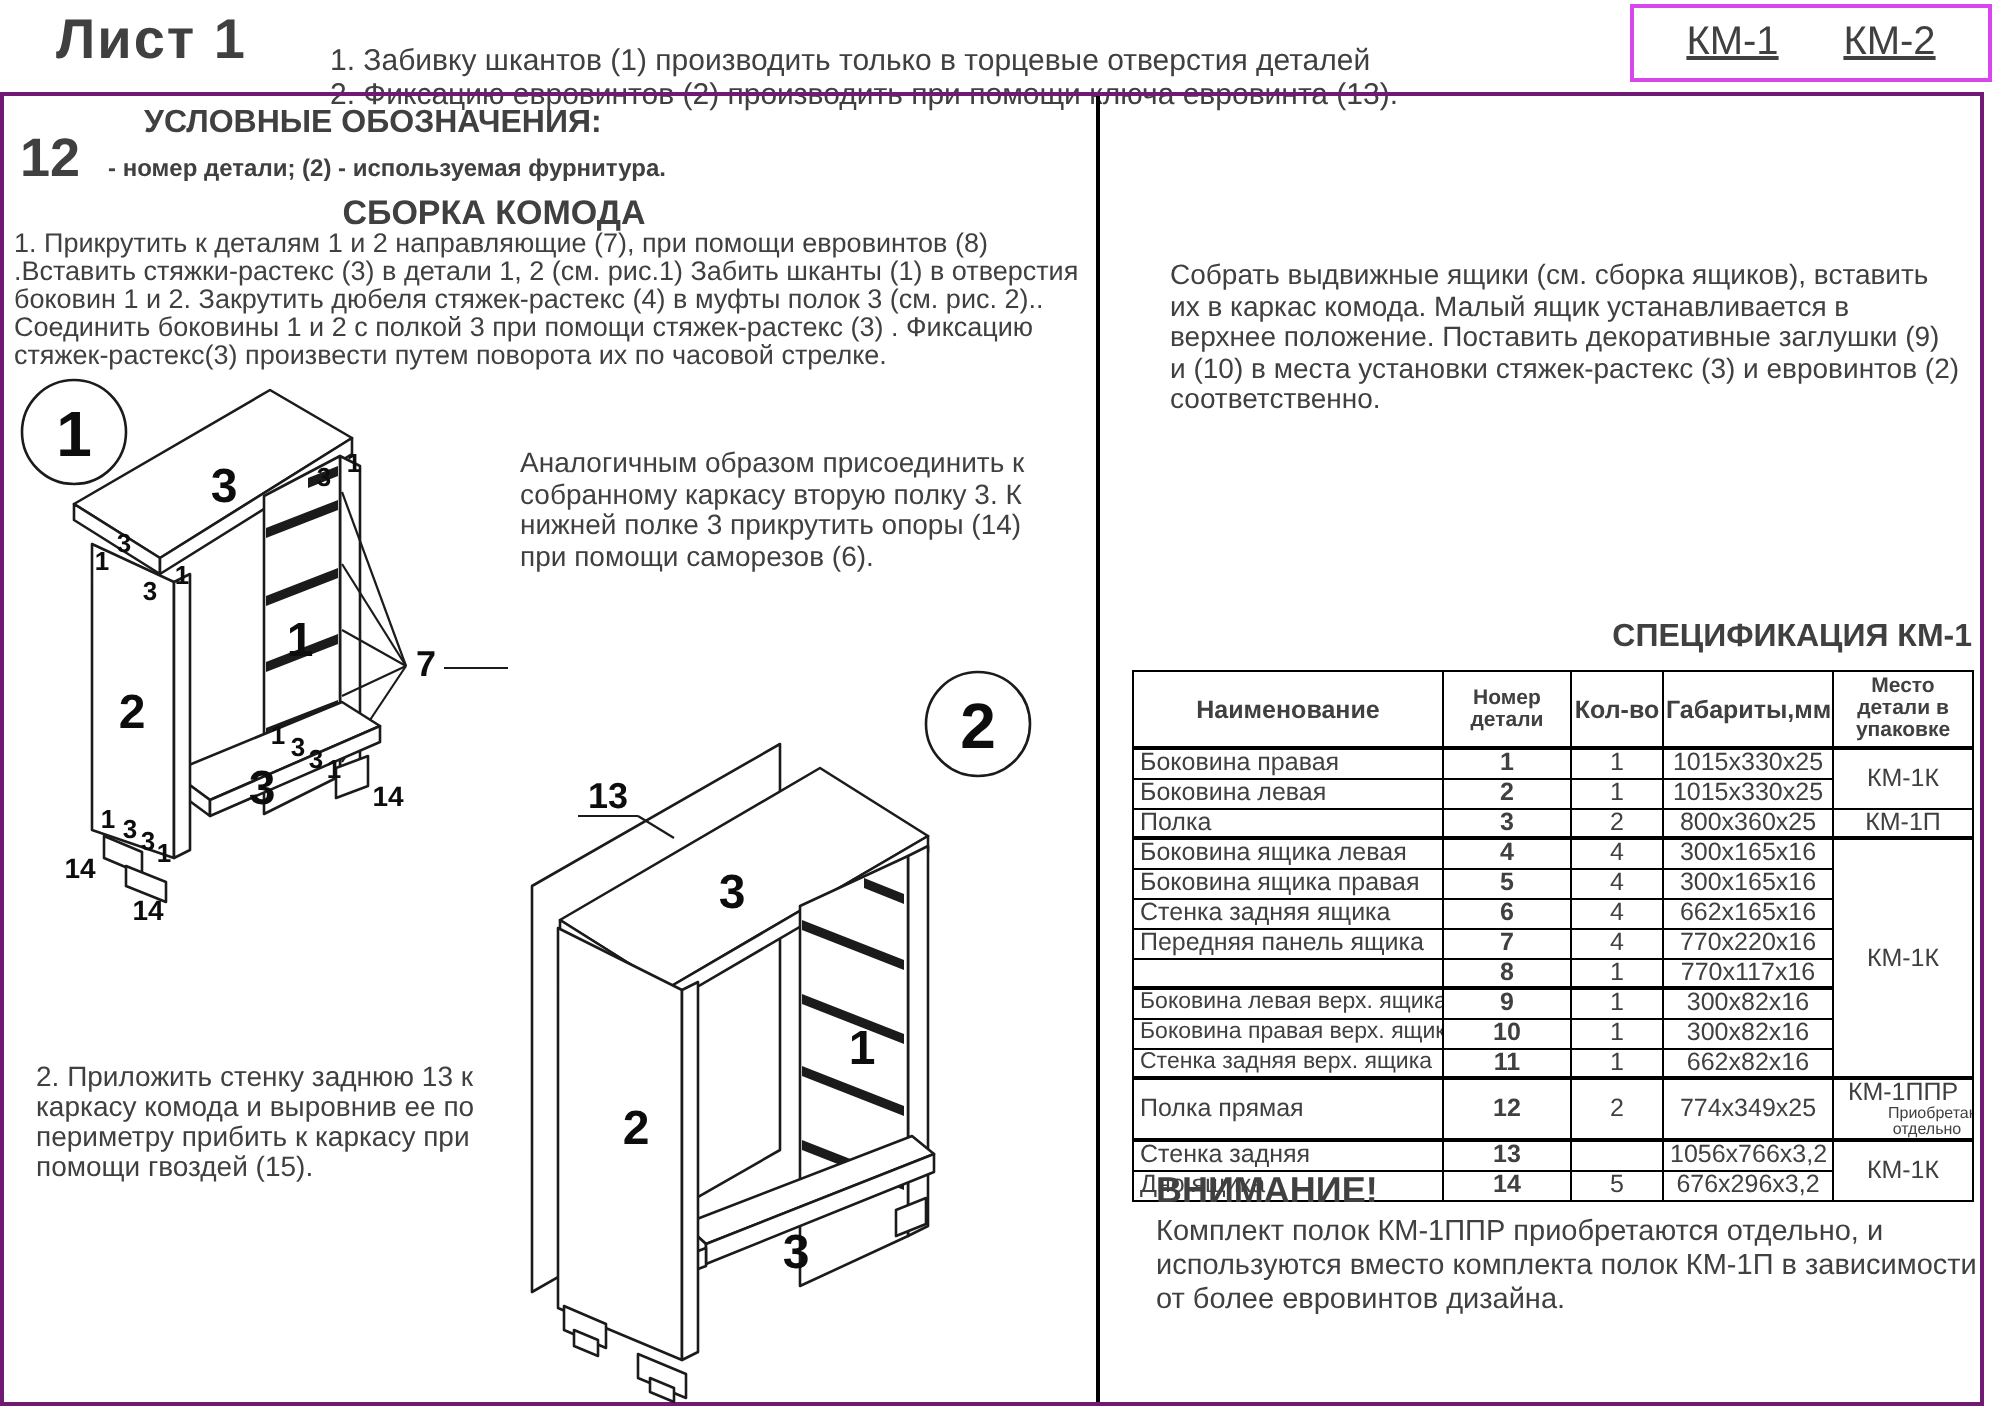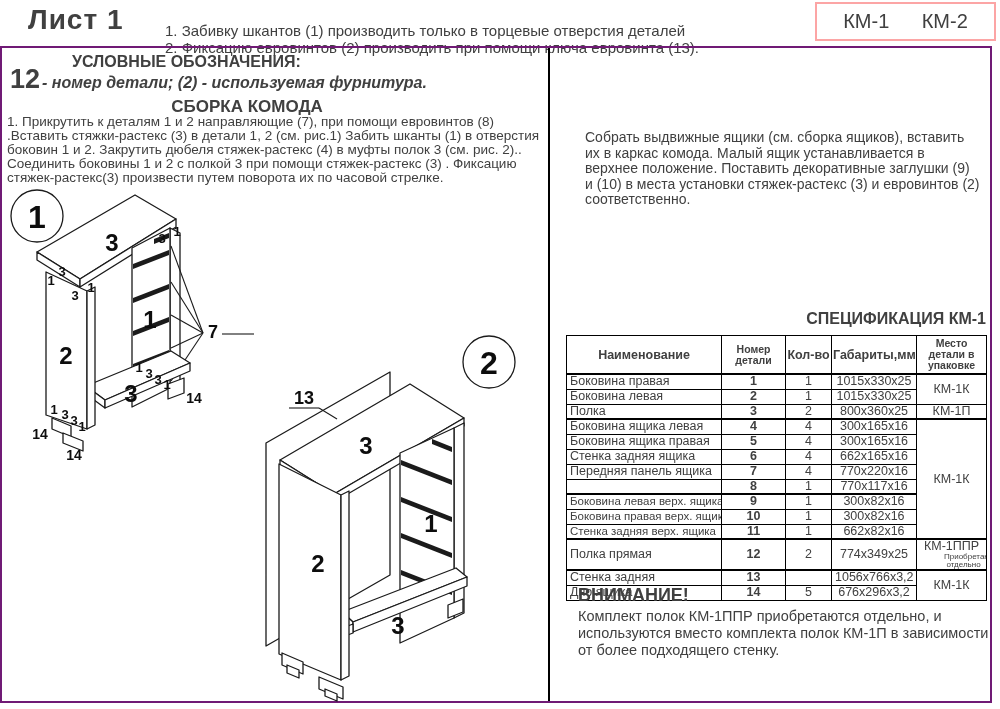--- a/index.html
+++ b/index.html
@@ -6,32 +6,32 @@
   html,body { background:#e8e8e8; }
   .page {
     position:relative; width:1000px; height:709px; background:#ffffff;
     font-family:"Liberation Sans", sans-serif; color:#404040; overflow:hidden;
   }
   
   .sheet-title { position:absolute; left:28px; top:4px; font-size:28px; font-weight:bold; letter-spacing:1px; }
   .hdr-notes { position:absolute; left:165px; top:22px; font-size:15px; line-height:17px; }
   .model-box {
     position:absolute; left:815px; top:2px; width:181px; height:39px;
-    border:2px solid #fca5a5; display:flex; align-items:center; justify-content:space-around;
-    font-size:20px; padding:0 10px;
+    border:2px solid #d946ef; display:flex; align-items:center; justify-content:space-around;
+    font-size:20px; padding:0 10px;text-decoration:underline;
   }
   
   .main-box { position:absolute; left:0; top:46px; width:992px; height:657px; border:2px solid #701a75; }
   .v-divider { position:absolute; left:546px; top:0; bottom:0; width:2px; background:#000; }
   .abs { position:absolute; }
   
   .legend-title { left:70px; top:5px; font-size:16px; font-weight:bold; }
   .legend-line { left:8px; top:18px; display:flex; align-items:baseline; font-weight:bold; }
   .legend-big { font-size:27px; line-height:27px; }
-  .legend-rest { font-size:16px; margin-left:2px;font-style:italic; }
+  .legend-rest { font-size:12px; margin-left:14px; }
   .assembly-title { left:0; top:49px; width:490px; text-align:center; font-size:17px; font-weight:bold; }
   .step1 { left:5px; top:67px; width:540px; font-size:13.5px; line-height:14px; }
   .note-shelf { left:258px; top:176px; width:272px; font-size:14px; line-height:15.5px; }
   .step2 { left:16px; top:483px; width:238px; font-size:14px; line-height:15px; }
   
   .drawers-text { left:583px; top:82px; width:396px; font-size:14px; line-height:15.5px; }
   .spec-title { left:560px; top:262px; width:424px; text-align:right; font-size:16px; font-weight:bold; }
   .spec-wrap { left:564px; top:287px; }
   table.spec { border-collapse:collapse; table-layout:fixed; width:420px; }
   table.spec th, table.spec td { border:1px solid #000; overflow:hidden; }
@@ -80,20 +80,22 @@
   <div class="main-box">
     <div class="v-divider"></div>
 
     <div class="abs legend-title">УСЛОВНЫЕ ОБОЗНАЧЕНИЯ:</div>
     <div class="abs legend-line">
       <span class="legend-big">12</span>
       <span class="legend-rest">- номер детали;  (2) - используемая фурнитура.</span>
     </div>
     <div class="abs assembly-title">СБОРКА КОМОДА</div>
     <div class="abs step1">1. Прикрутить к деталям 1 и 2   направляющие (7), при помощи евровинтов (8) .Вставить стяжки-растекс (3) в детали 1, 2 (см. рис.1)  Забить шканты (1) в отверстия боковин  1 и 2. Закрутить дюбеля стяжек-растекс (4) в муфты  полок 3 (см. рис. 2).. Соединить боковины 1 и 2 с полкой 3 при помощи стяжек-растекс (3) . Фиксацию стяжек-растекс(3) произвести путем поворота их по часовой стрелке.</div>
+    <div class="abs note-shelf">Аналогичным образом присоединить к собранному каркасу вторую полку 3. К нижней полке 3 прикрутить опоры (14) при помощи саморезов (6).</div>
+    <div class="abs step2">2. Приложить стенку заднюю 13 к каркасу комода и выровнив ее по периметру прибить  к каркасу при помощи гвоздей (15).</div>
 
     <svg class="fig1" width="252" height="275" viewBox="0 0 252 275">
       <g>
         <path d="M33,64 L131,7 L172,31 L76,91 Z"></path>
         <path d="M33,64 L76,91 L76,99 L33,72 Z"></path>
         <path d="M76,91 L172,31 L172,39 L76,99 Z"></path>
       </g>
       <g>
         <path d="M166,40 L176,45 L176,206 L166,200 Z"></path>
         <path d="M128,60 L166,40 L166,200 L128,219 Z"></path>
@@ -321,15 +323,15 @@
             <td class="c-name">Дно ящика</td>
             <td class="c-num">14</td>
             <td class="c-qty">5</td>
             <td class="c-size">676x296x3,2</td>
           </tr>
         </tbody>
       </table>
     </div>
 
     <div class="abs warn-title">ВНИМАНИЕ!</div>
-    <div class="abs warn-text">Комплект полок КМ-1ППР приобретаются отдельно, и используются вместо комплекта полок КМ-1П в зависимости от более подходящего стенку.</div>
+    <div class="abs warn-text">Комплект полок КМ-1ППР приобретаются отдельно, и используются вместо комплекта полок КМ-1П в зависимости от более евровинтов дизайна.</div>
   </div>
 </div>
 
 </body></html>

